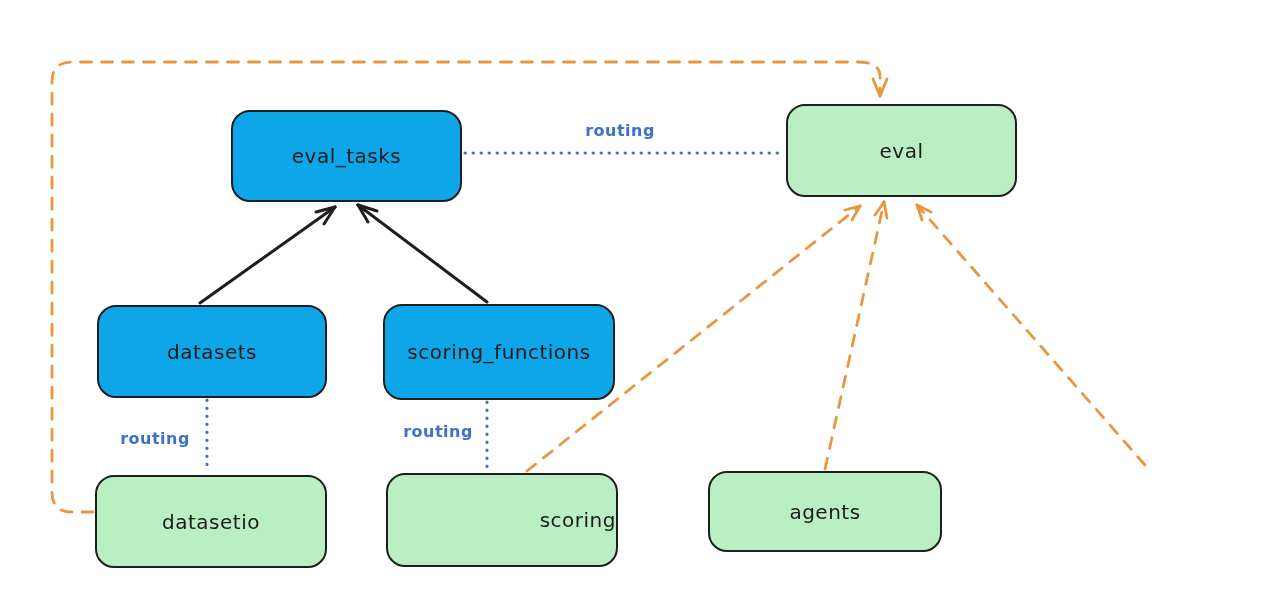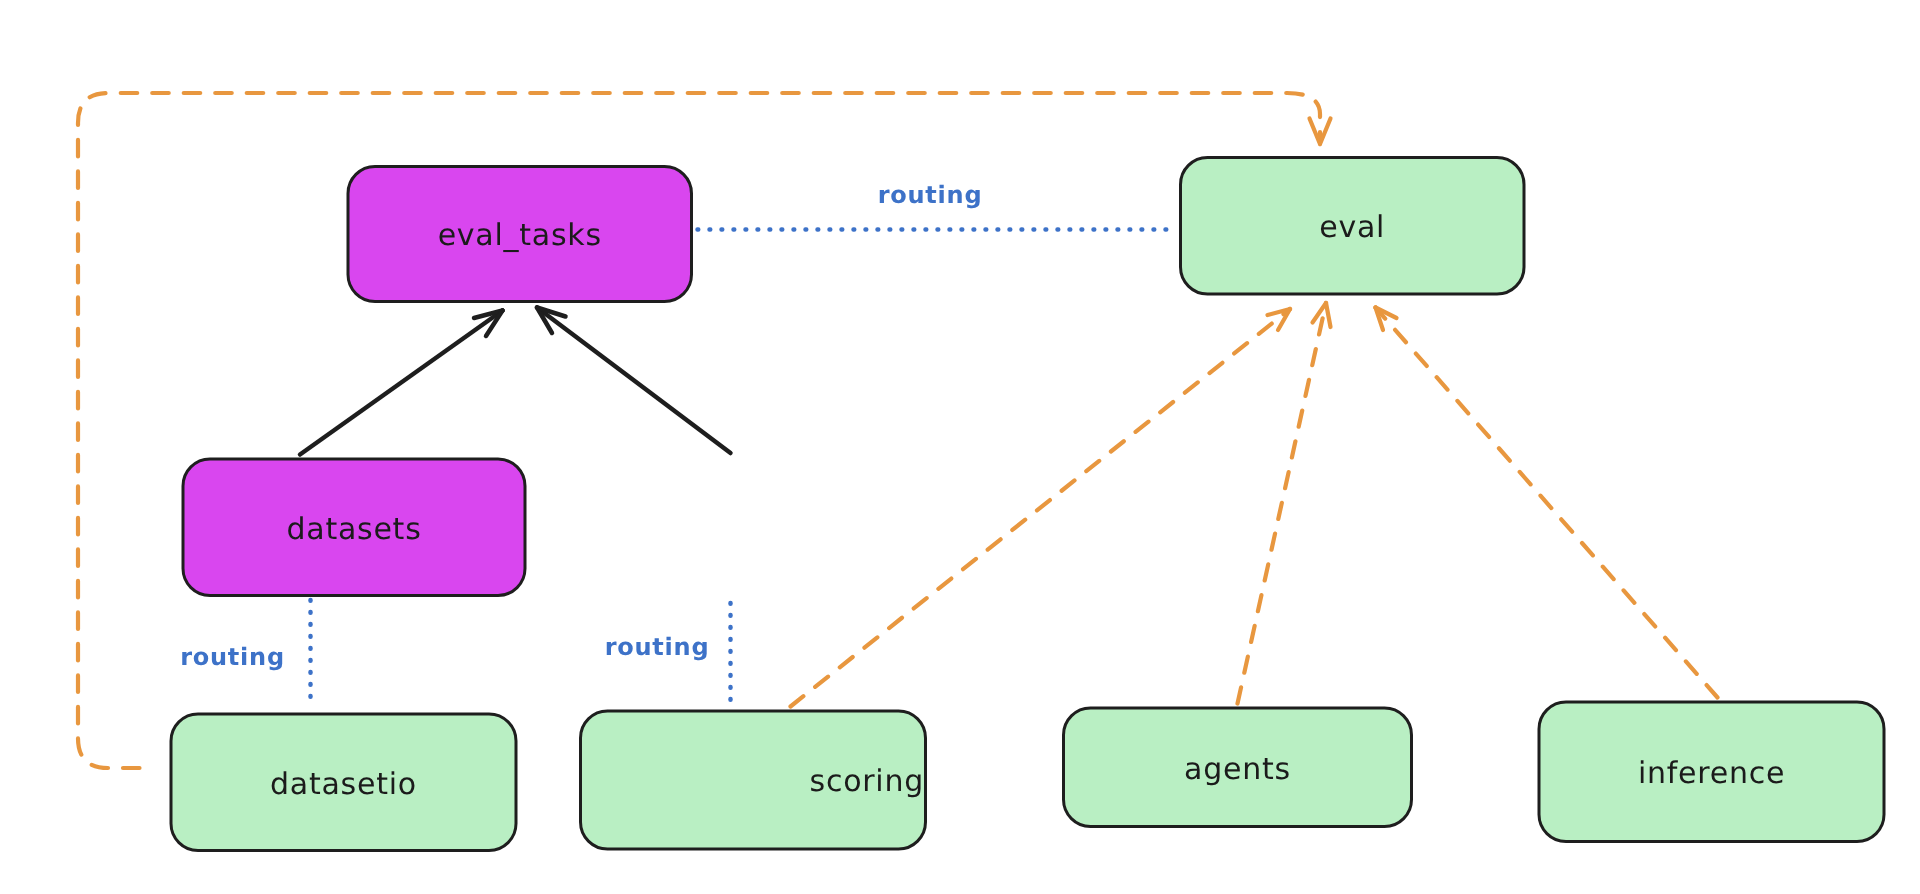--- a/index.html
+++ b/index.html
@@ -27,21 +27,21 @@
     box-sizing: border-box;
     border: 2.5px solid #1e1e1e;
     border-radius: 19px;
     display: flex;
     align-items: center;
     justify-content: center;
     font-size: 20px;
     color: #1b1b1b;
     letter-spacing: 0.5px;
   }
-  .node.blue  { background: #d946ef; }
+  .node.blue  { background: #0ea5e9; }
   .node.green { background: #b9efc3; }
   .edge-label {
     position: absolute;
     color: #3d72c8;
     font-size: 16px;
     font-weight: bold;
     letter-spacing: 0.5px;
     white-space: nowrap;
     transform: translate(-50%, -50%);
   }
@@ -102,40 +102,40 @@
   </svg>
 
   <div class="node blue" style="left:231px; top:110px; width:231px; height:92px;">
     <span>eval_tasks</span>
   </div>
 
   <div class="node green" style="left:786px; top:104px; width:231px; height:93px;">
     <span>eval</span>
   </div>
 
-  <div class="node blue" style="left:97px; top:305px; width:230px; height:93px;margin-left:24px;">
+  <div class="node blue" style="left:97px; top:305px; width:230px; height:93px;">
     <span>datasets</span>
   </div>
 
+  <div class="node blue" style="left:383px; top:304px; width:232px; height:96px;">
+    <span>scoring_functions</span>
+  </div>
 
-  <div class="node green" style="left:113px; top:475px; width:232px; height:93px;">
+  <div class="node green" style="left:95px; top:475px; width:232px; height:93px;">
     <span>datasetio</span>
   </div>
 
   <div class="node green" style="left:386px; top:473px; width:232px; height:94px;justify-content:flex-end;">
     <span>scoring</span>
   </div>
 
   <div class="node green" style="left:708px; top:471px; width:234px; height:81px;">
     <span>agents</span>
   </div>
 
-  <div class="node green" style="left:1025px; top:467px; width:232px; height:95px;">
-    <span>inference</span>
-  </div>
 
   <div class="edge-label" style="left:620px; top:130px;">routing</div>
 
   <div class="edge-label" style="left:155px; top:438px;">routing</div>
 
   <div class="edge-label" style="left:438px; top:431px;">routing</div>
 
 </div>
 
 </body></html>

